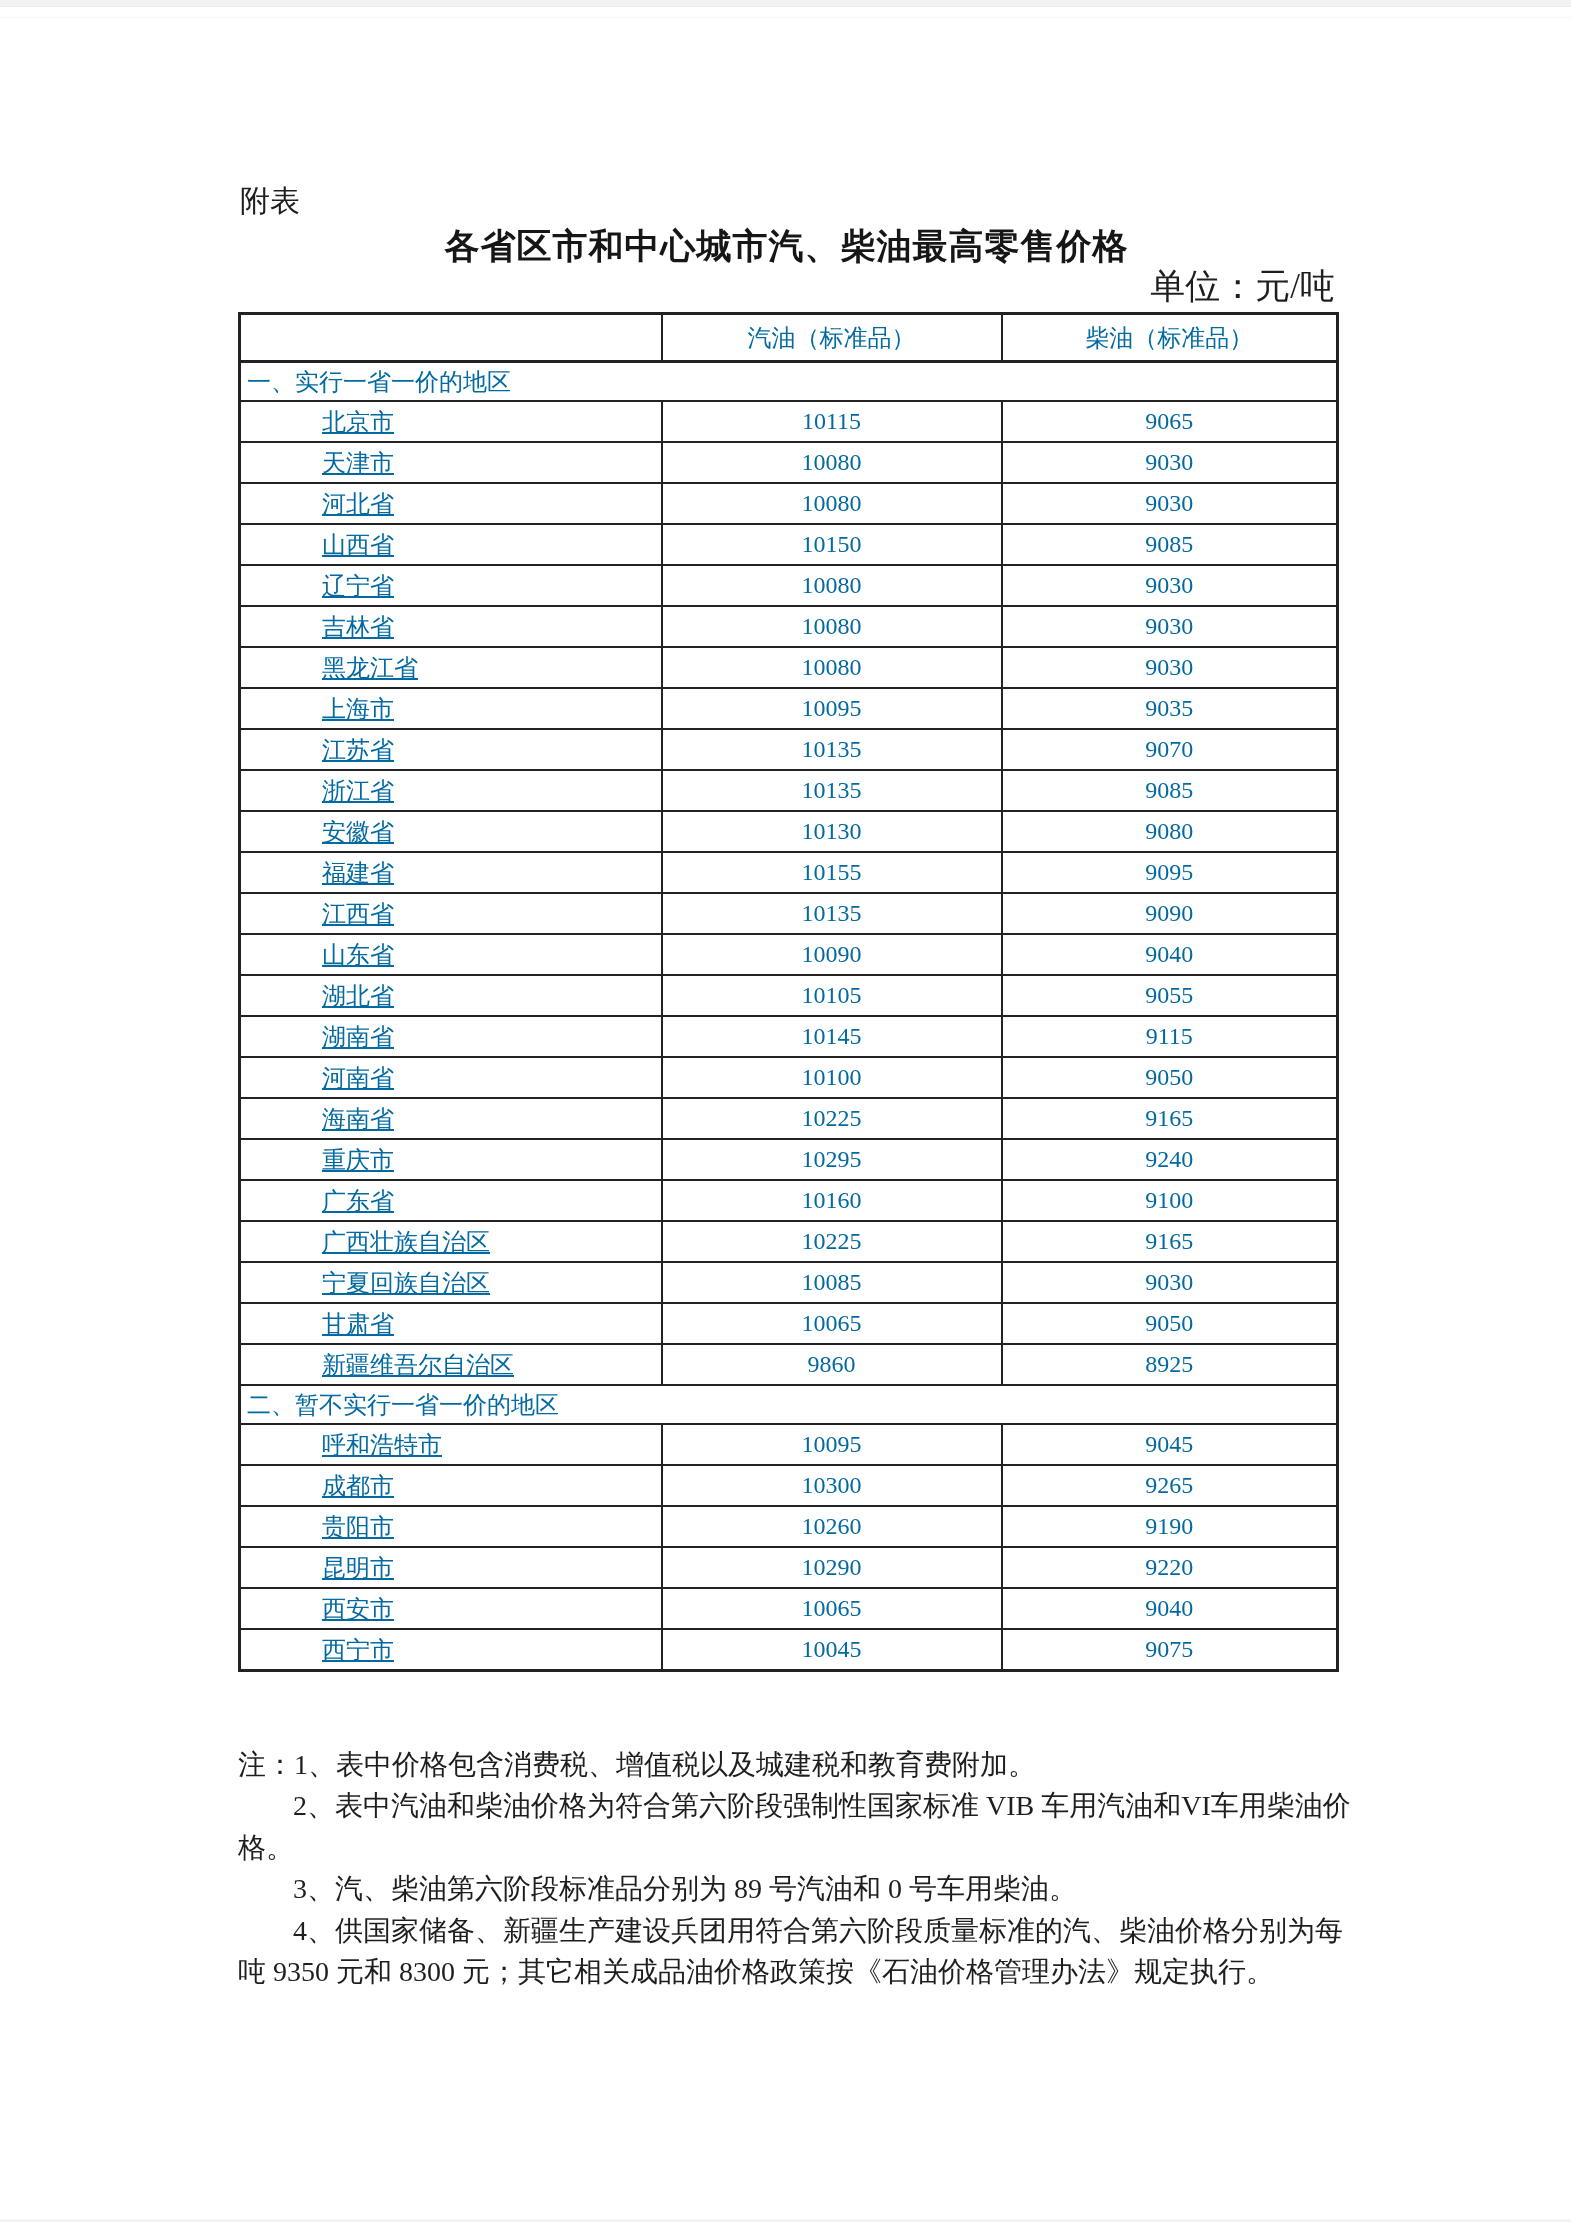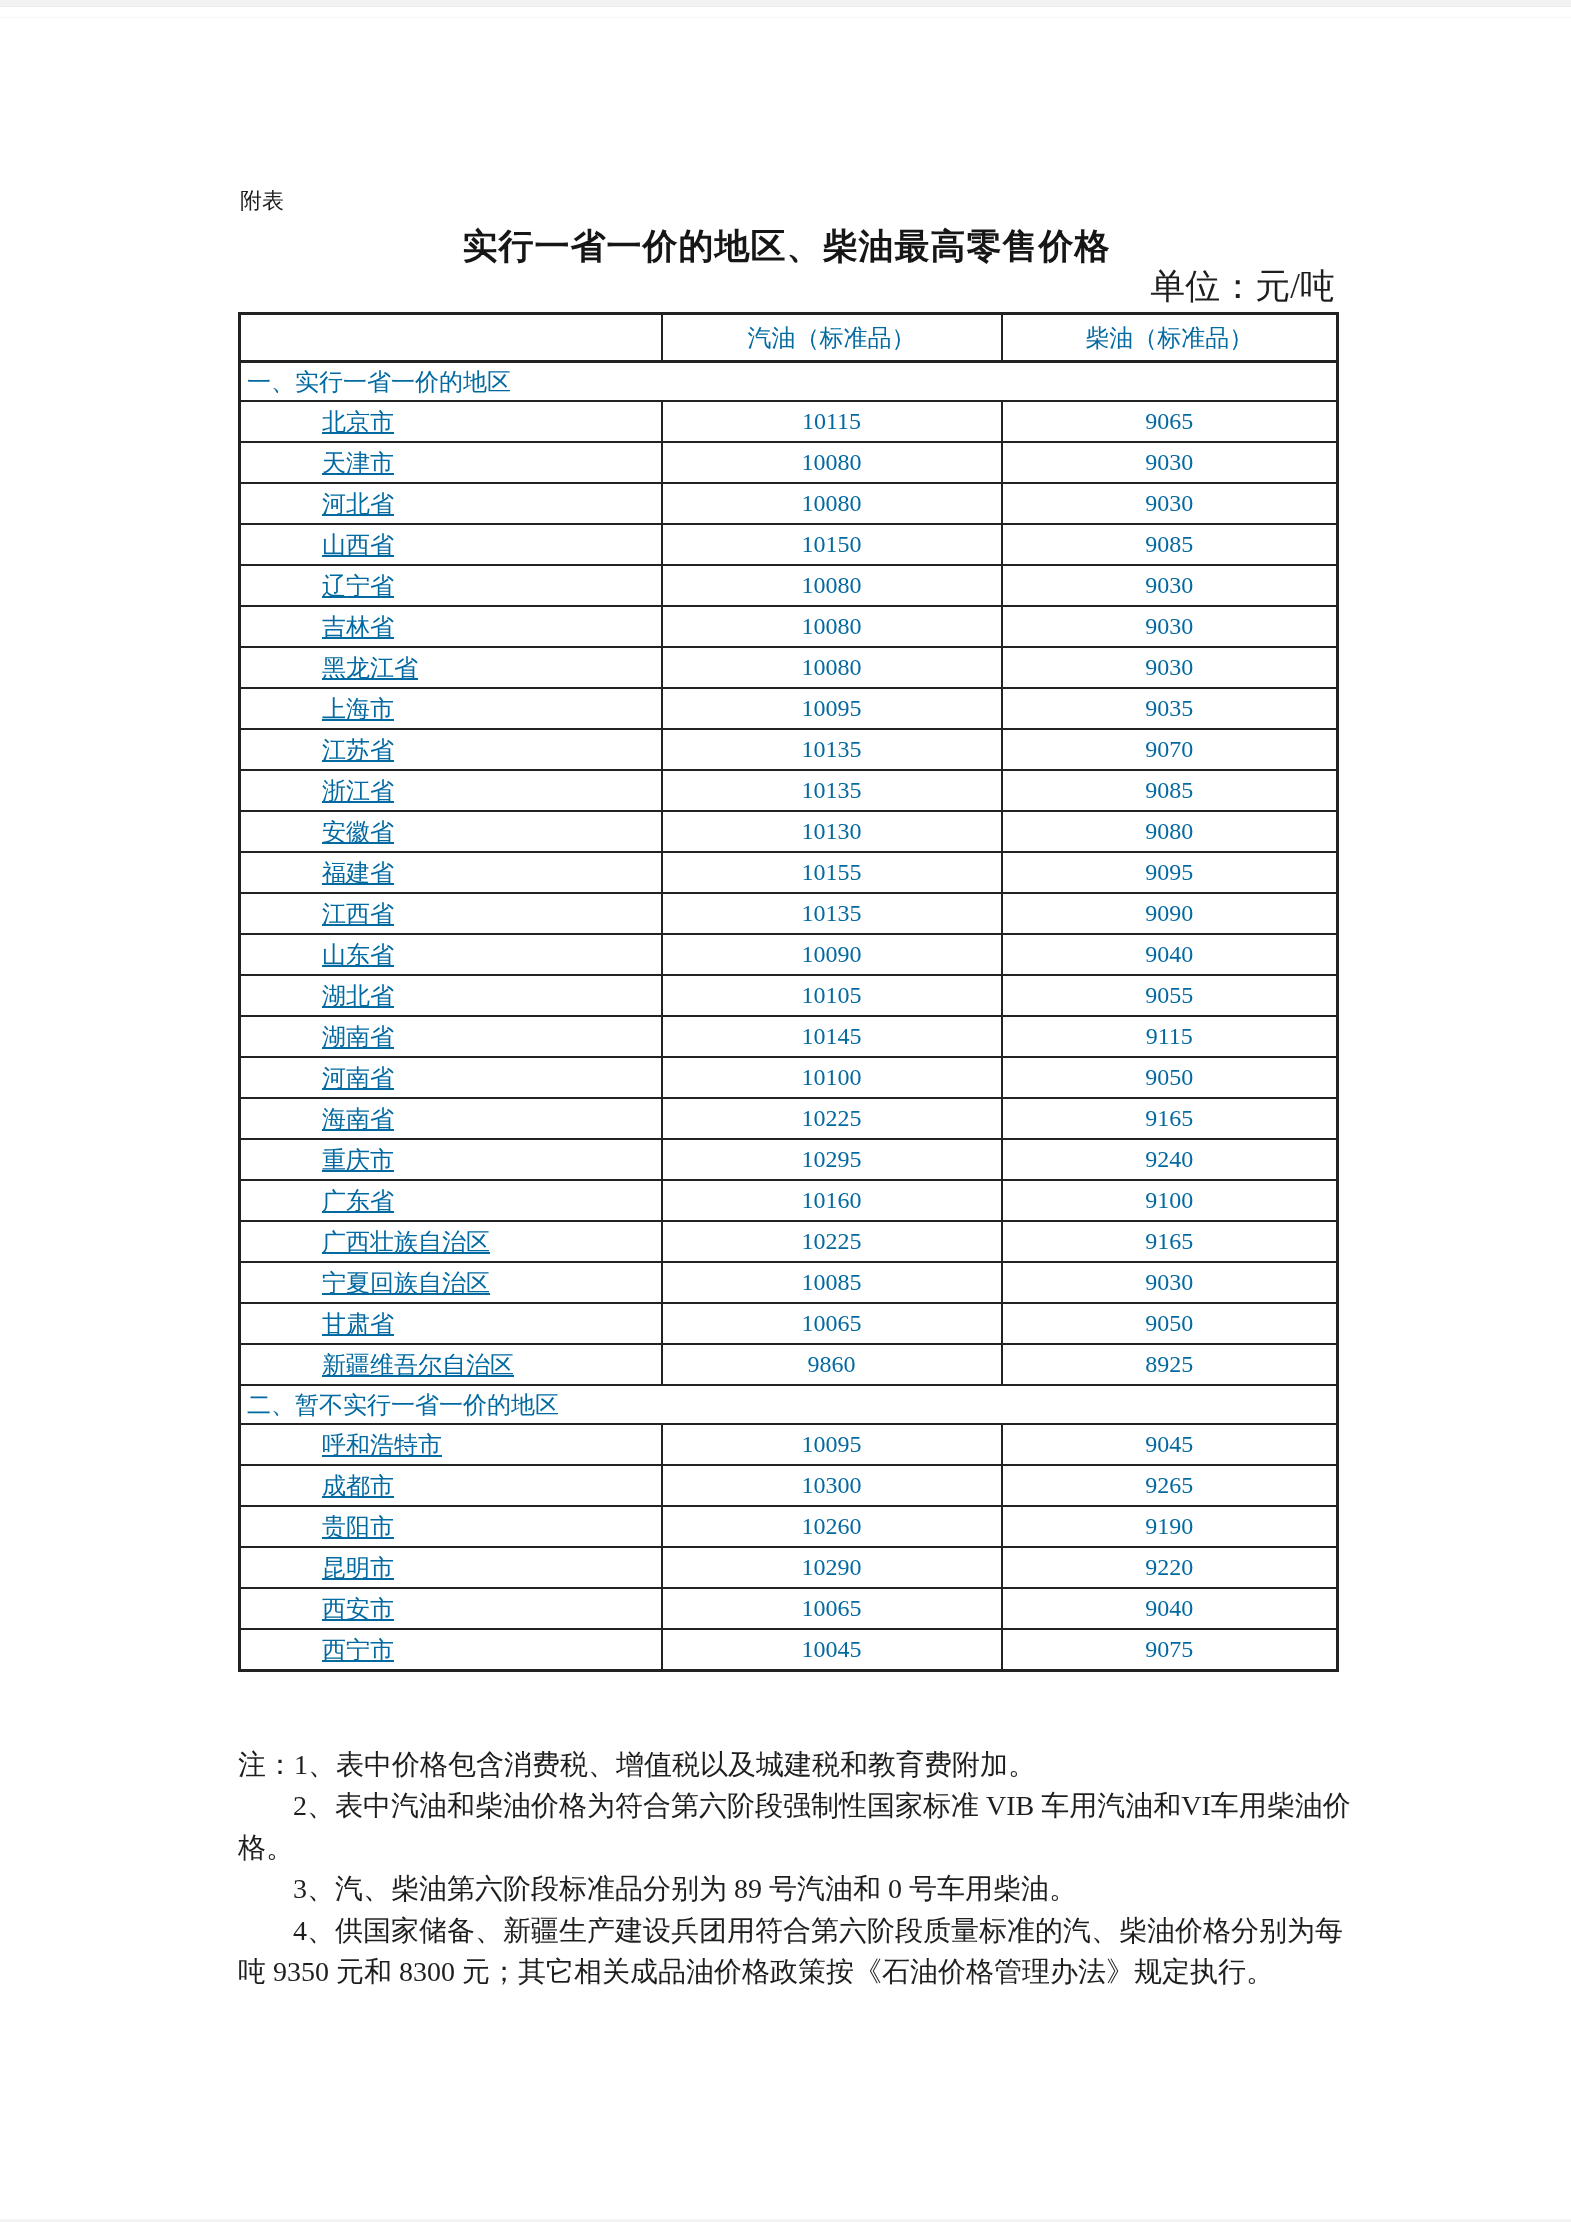--- a/index.html
+++ b/index.html
@@ -19,21 +19,21 @@
   .top-edge2{
     position:absolute;top:17px;left:0;width:100%;height:1px;
     background:#f6f6f6;
   }
   .bottom-edge{
     position:absolute;bottom:0;left:0;width:100%;height:3px;
     background:#f3f3f3;
   }
   .annex{
     position:absolute;left:240px;top:183px;
-    font-size:22px;line-height:36px;
+    font-size:30px;line-height:36px;
   }
   .doc-title{
     position:absolute;left:238px;top:224px;width:1097px;
     margin:0;text-align:center;
     font-family:"Liberation Sans","DejaVu Sans",sans-serif;
     font-weight:bold;font-size:35px;line-height:44px;
     letter-spacing:1px;color:#161616;
   }
   .unit-line{
     position:absolute;left:238px;top:270px;width:1097px;
@@ -78,21 +78,21 @@
 </style>
 </head>
 <body>
 
 <div class="page">
   <div class="top-edge"></div>
   <div class="top-edge2"></div>
 
   <div class="annex">附表</div>
 
-  <h1 class="doc-title">实行一省一价的地区、柴油最高零售价格</h1>
+  <h1 class="doc-title">各省区市和中心城市汽、柴油最高零售价格</h1>
 
   <div class="unit-line">单位：元/吨</div>
 
   <table class="price-table">
     <colgroup>
       <col class="c1">
         <col class="c2">
         <col class="c3">
     </colgroup>
     <thead>

